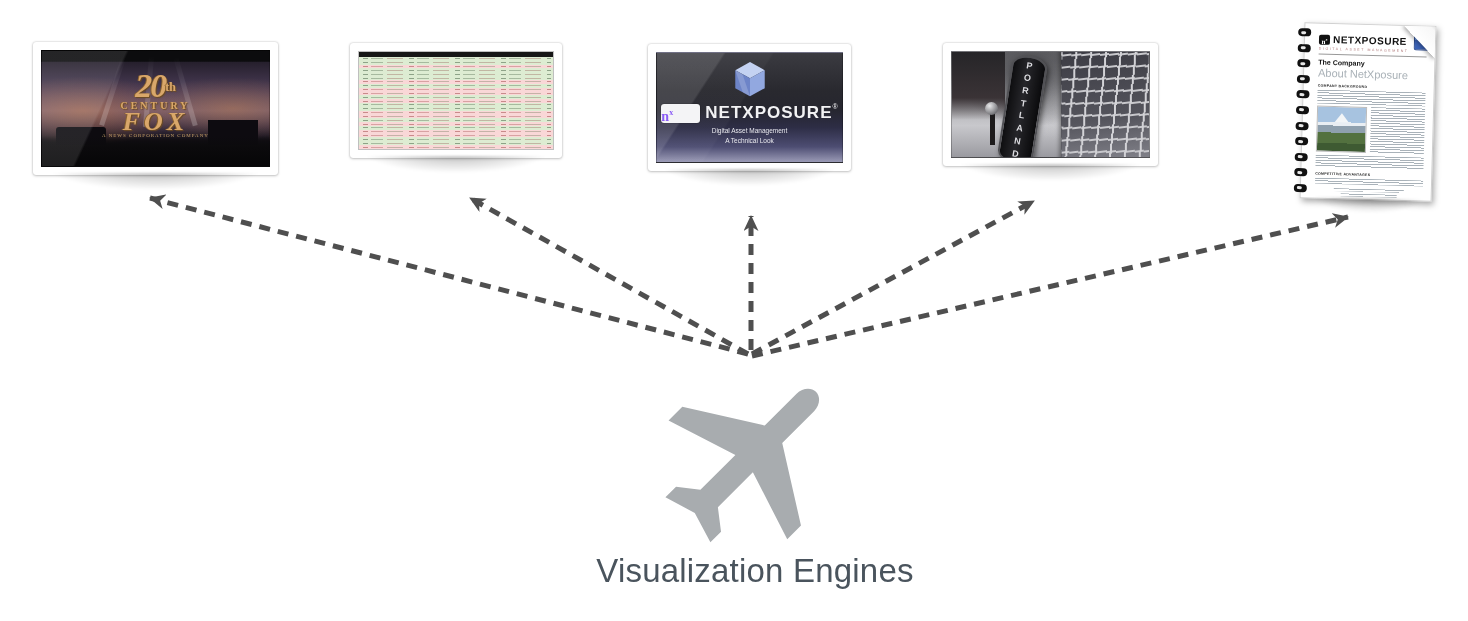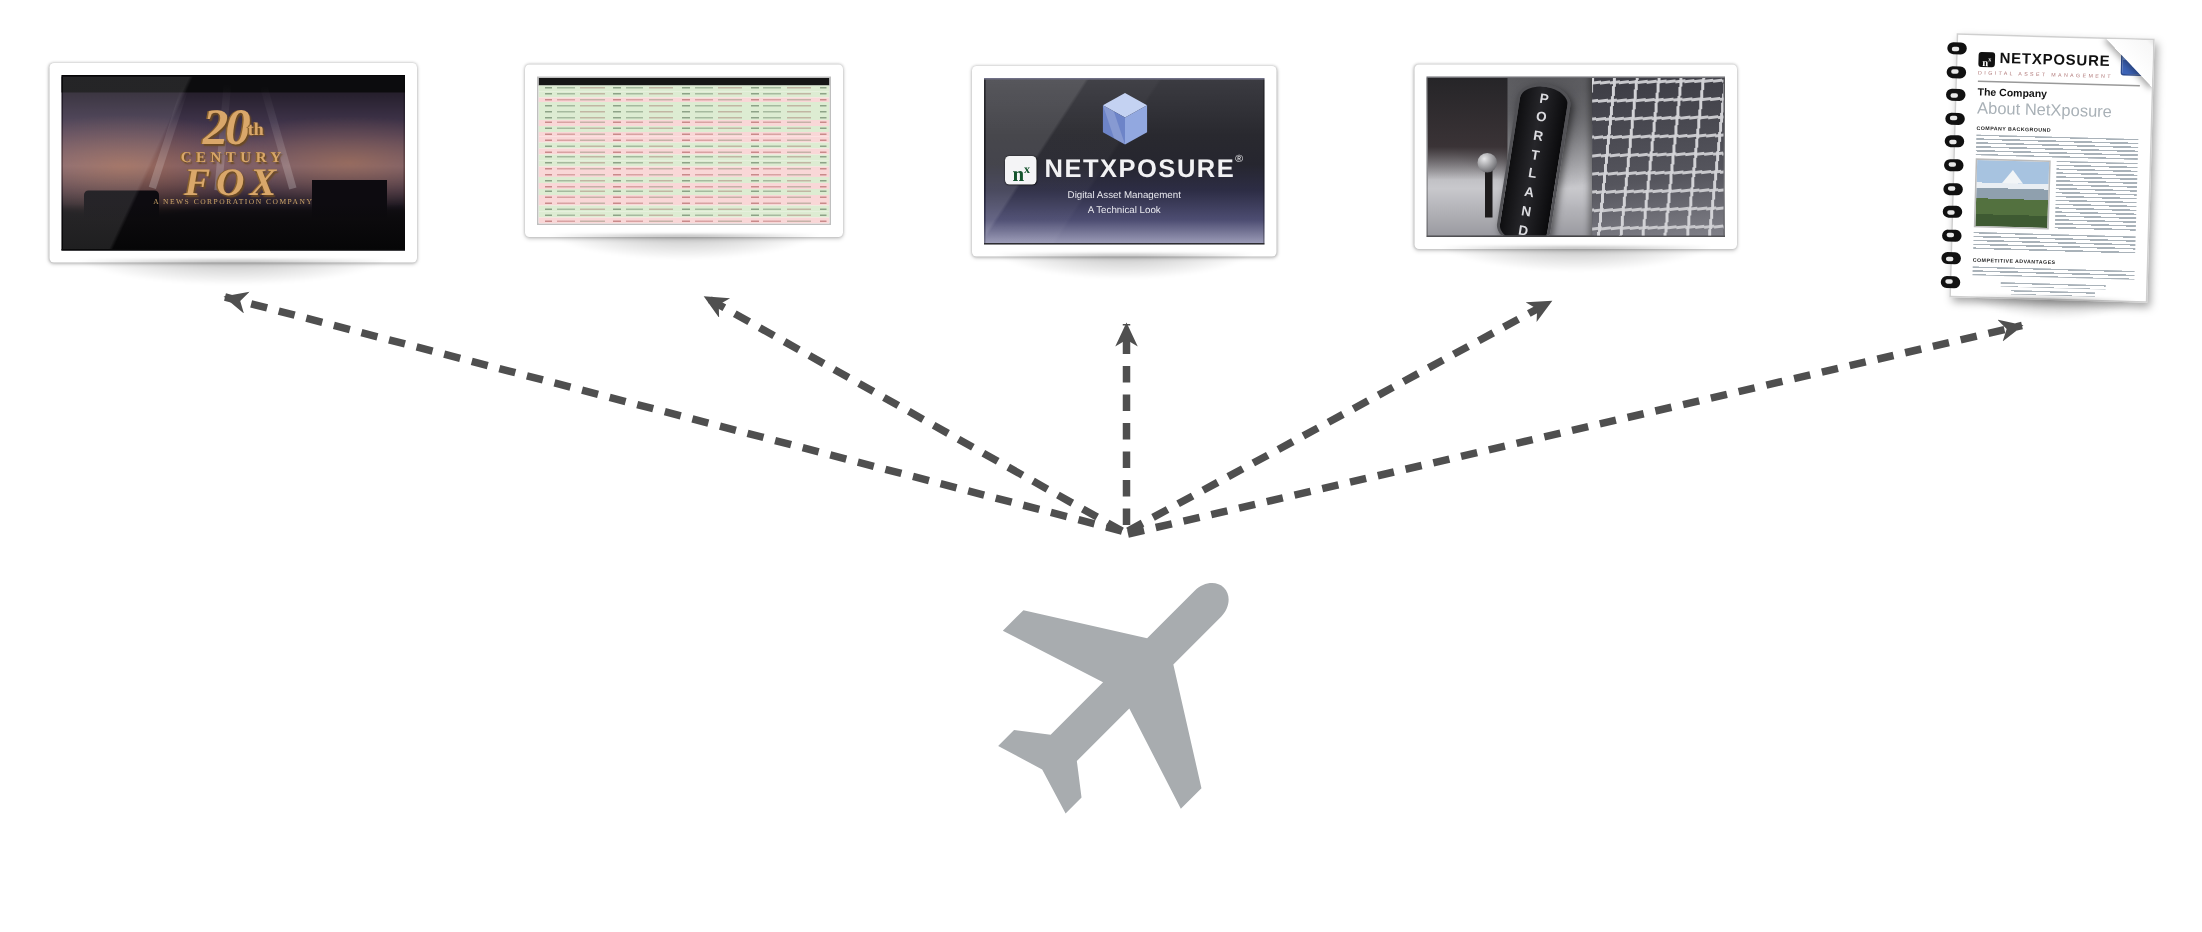--- a/index.html
+++ b/index.html
@@ -63,22 +63,22 @@
   .srow.rp::after { background:repeating-linear-gradient(90deg, rgba(140,40,40,.8) 0 5px, rgba(0,0,0,0) 5px 8px,
       rgba(140,40,40,.55) 8px 20px, rgba(0,0,0,0) 20px 24px, rgba(60,80,40,.5) 24px 40px, rgba(0,0,0,0) 40px 46px); }
 
   
   #card-slide { left:648px; top:44px; width:203px; height:127px; }
   .slide { background:linear-gradient(180deg, #3b3b41 0%, #29292f 34%, #26262f 52%, #2d2d45 68%, #4d4d72 86%, #9a9ab6 100%); }
   .slide .sheen { position:absolute; inset:0;
       background:linear-gradient(123deg, rgba(255,255,255,.14) 0 26%, rgba(255,255,255,.03) 27% 45%, rgba(255,255,255,0) 46%); }
   .slide .cube { position:absolute; left:50%; top:8%; transform:translateX(-50%); }
   .slide .brandrow { position:absolute; left:0; right:0; top:46%; display:flex; align-items:center; justify-content:center; gap:5px; }
-  .slide .nbox { width:21px; height:19px; background:#f4f4f6; border-radius:3px; color:#14532d;
-      font-weight:bold; font-size:14px; text-align:center; line-height:18px; font-family:"Liberation Serif", serif;
+  .slide .nbox { width:39px; height:19px; background:#f4f4f6; border-radius:3px; color:#8b5cf6;
+      font-weight:bold; font-size:14px; text-align:left; line-height:18px; font-family:"Liberation Serif", serif;
       box-shadow:0 0 1px #000; }
   .slide .nbox sup { font-size:8px; }
   .slide .brand { color:#f2f2f4; font-weight:bold; font-size:17px; letter-spacing:1px; }
   .slide .reg { color:#f2f2f4; font-size:7px; vertical-align:top; }
   .slide .sub { position:absolute; left:0; right:0; top:67%; text-align:center; color:#e8e8ee; font-size:6.5px; line-height:1.6; }
 
   
   #card-photo { left:943px; top:43px; width:215px; height:123px; }
   .photo { background:
       radial-gradient(ellipse at 40% 20%, rgba(70,70,74,.9), rgba(0,0,0,0) 45%),
@@ -301,14 +301,15 @@
         <div class="ring"></div>
         <div class="ring"></div>
       </div>
   </div>
 
   <div id="plane">
     <svg viewBox="0 0 24 24">
       <path fill="#a8acaf" d="M21.4,15.6v-2.2l-8.1-5.1V3.2c0-0.9-0.6-1.7-1.4-1.7s-1.4,0.8-1.4,1.7v5.1L2.4,13.4v2.2l8.1-2.6v5.6l-2.2,1.7v1.7l3.6-1.1l3.6,1.1v-1.7l-2.2-1.7V13L21.4,15.6z"></path>
     </svg>
   </div>
+  <div id="label">Visualization Engines</div>
 
 </div>
 
 </body></html>

